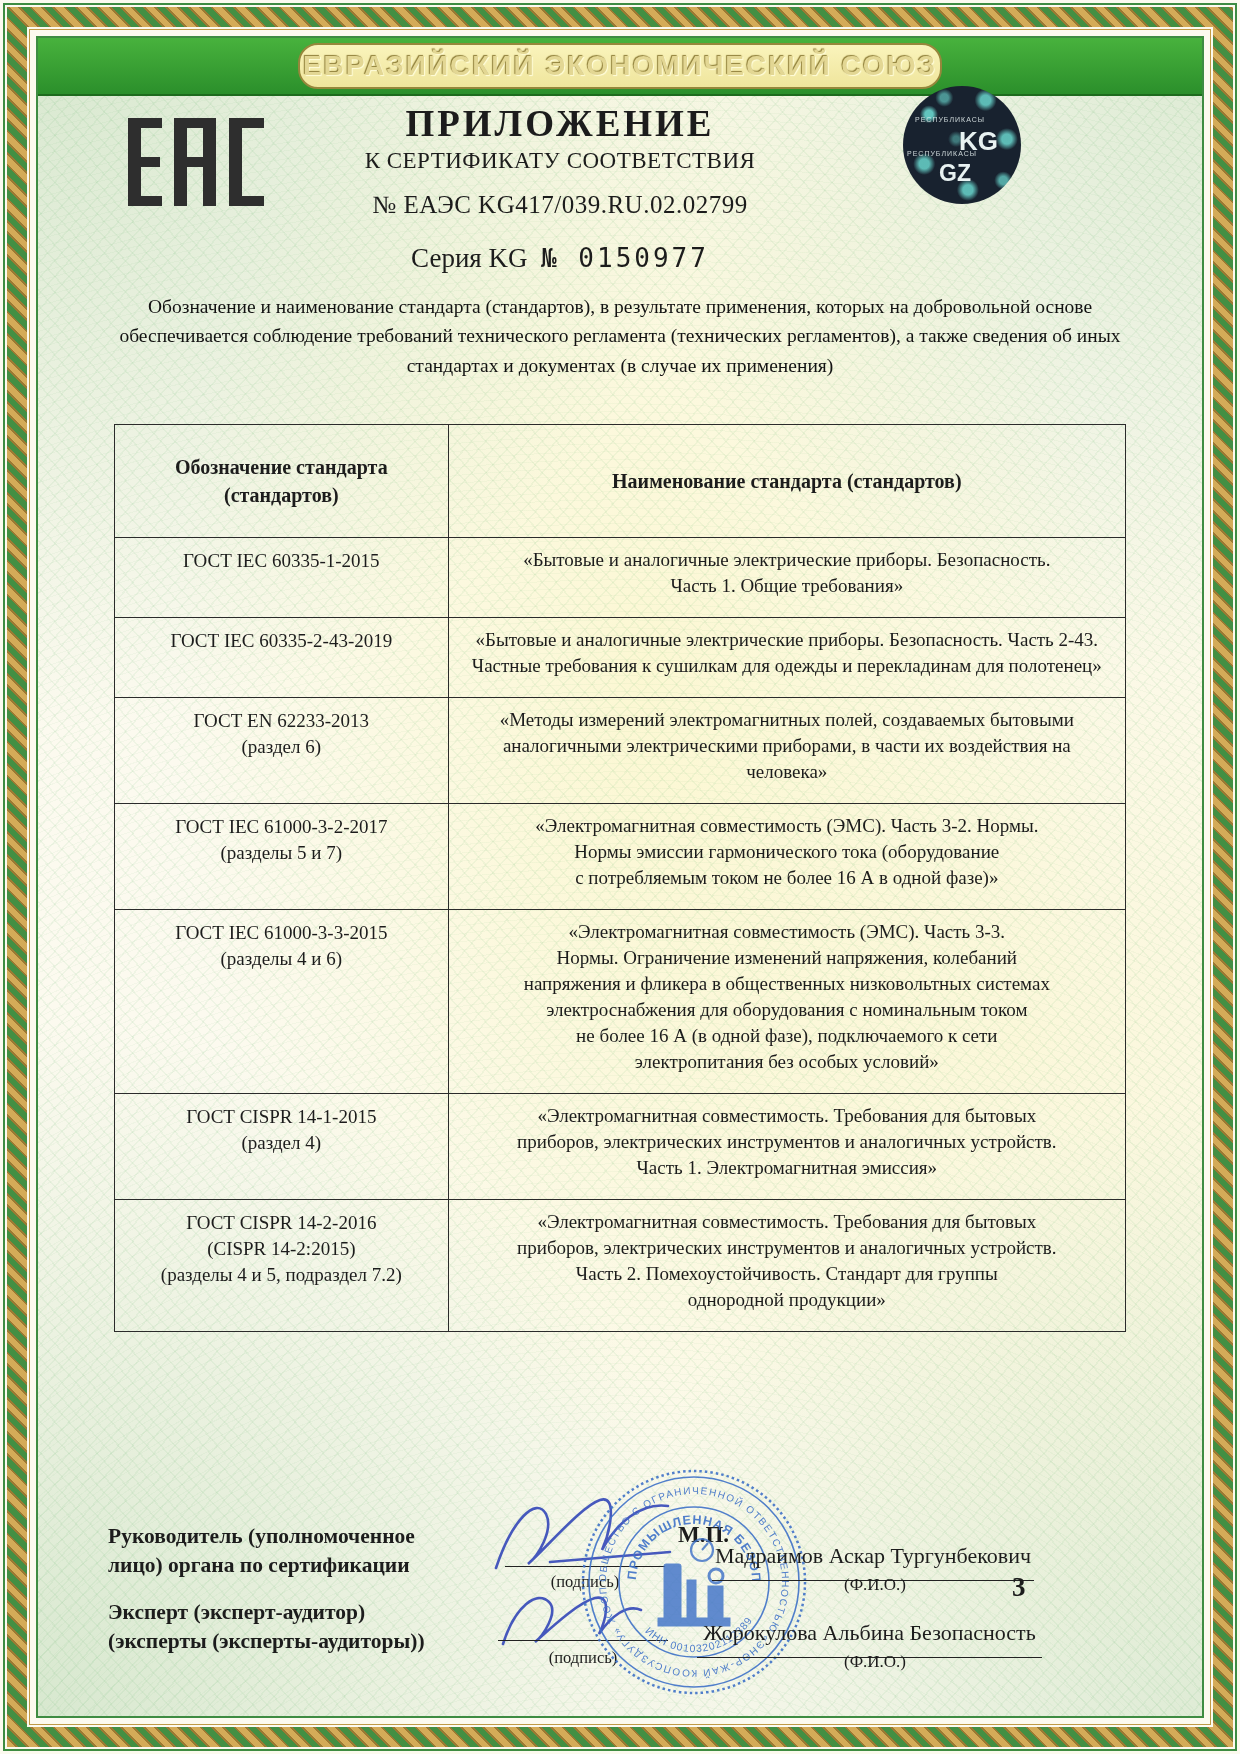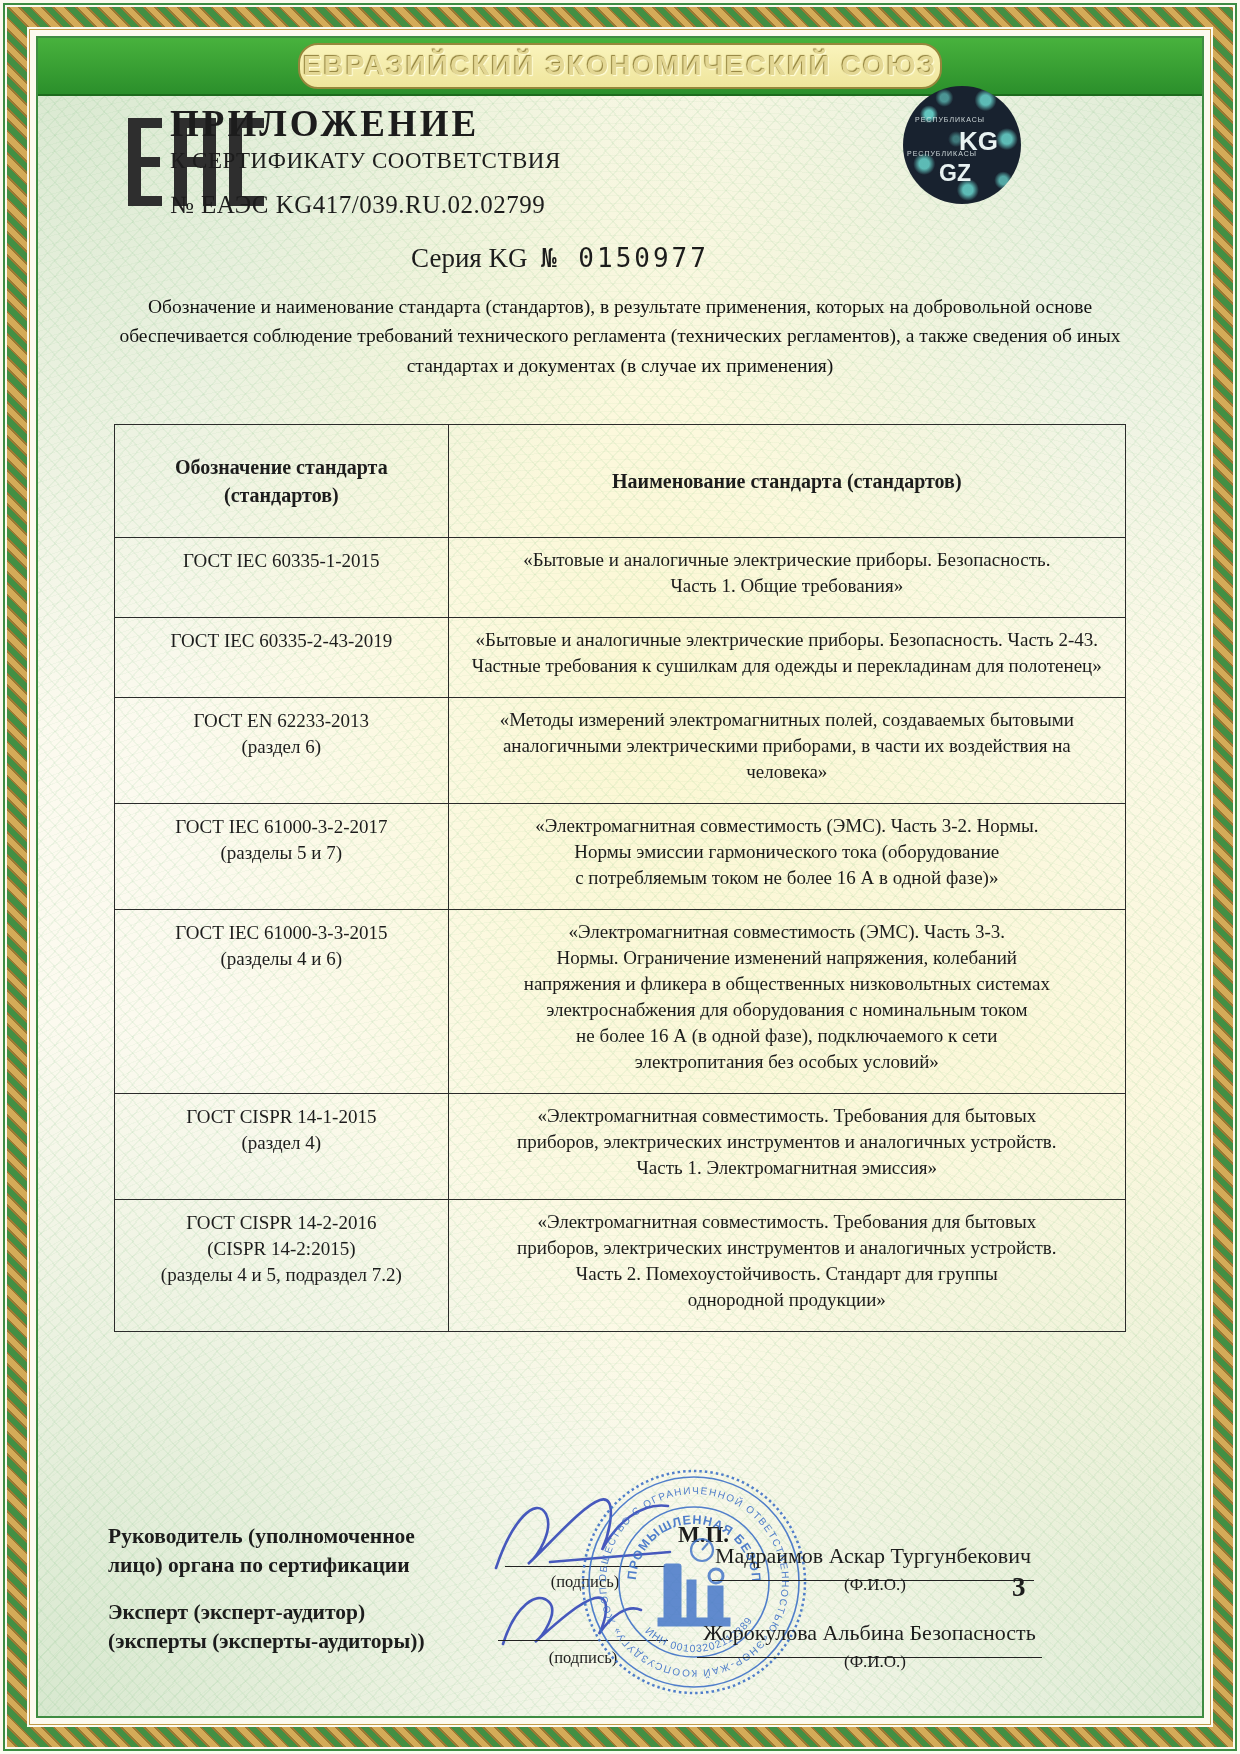--- a/index.html
+++ b/index.html
@@ -68,21 +68,21 @@
       radial-gradient(circle at 35% 10%, rgba(110,225,215,.6) 0 4px, rgba(110,225,215,0) 9px),
       #18222f;
     overflow:hidden;color:#e8f2f2;
   }
   .holo span{position:absolute;font-family:"Liberation Sans","DejaVu Sans",sans-serif;}
   .holo .kg{left:56px;top:40px;font-size:26px;font-weight:bold;}
   .holo .gz{left:36px;top:74px;font-size:23px;font-weight:bold;}
   .holo .micro1{left:12px;top:30px;font-size:7px;letter-spacing:1px;opacity:.85;}
   .holo .micro2{left:4px;top:64px;font-size:7px;letter-spacing:1px;opacity:.85;}
   
-  .title-block{position:absolute;top:102px;left:170px;width:780px;text-align:left;}
+  .title-block{position:absolute;top:102px;left:170px;width:780px;text-align:center;}
   .title-main{font-size:37px;font-weight:600;letter-spacing:3px;margin:0;}
   .title-sub{font-size:23px;font-weight:normal;margin-top:3px;letter-spacing:.5px;}
   .title-num{font-size:25px;font-weight:normal;margin-top:17px;letter-spacing:.5px;}
   .series-line{position:absolute;top:243px;left:0;right:120px;text-align:center;font-size:27px;}
   .series-number{font-family:"DejaVu Sans Mono","Liberation Mono",monospace;letter-spacing:3px;font-size:26px;}
   .intro{
     position:absolute;top:292px;left:88px;right:88px;
     text-align:center;font-size:19.5px;line-height:1.5;color:#121212;
   }
   

